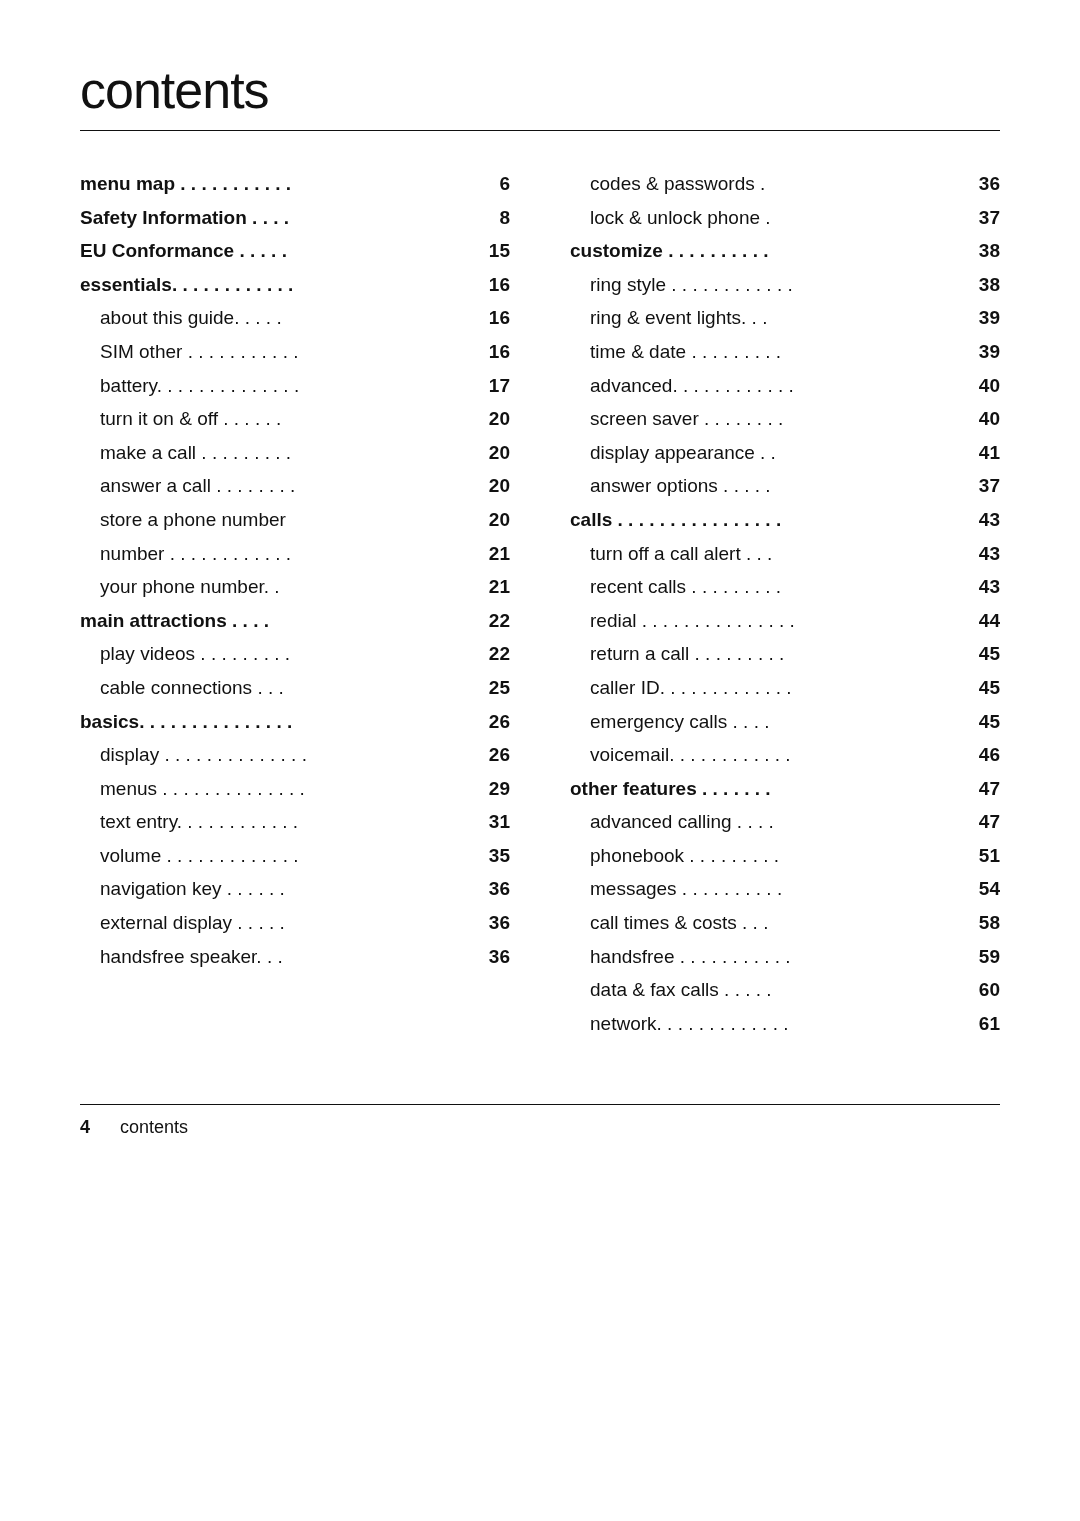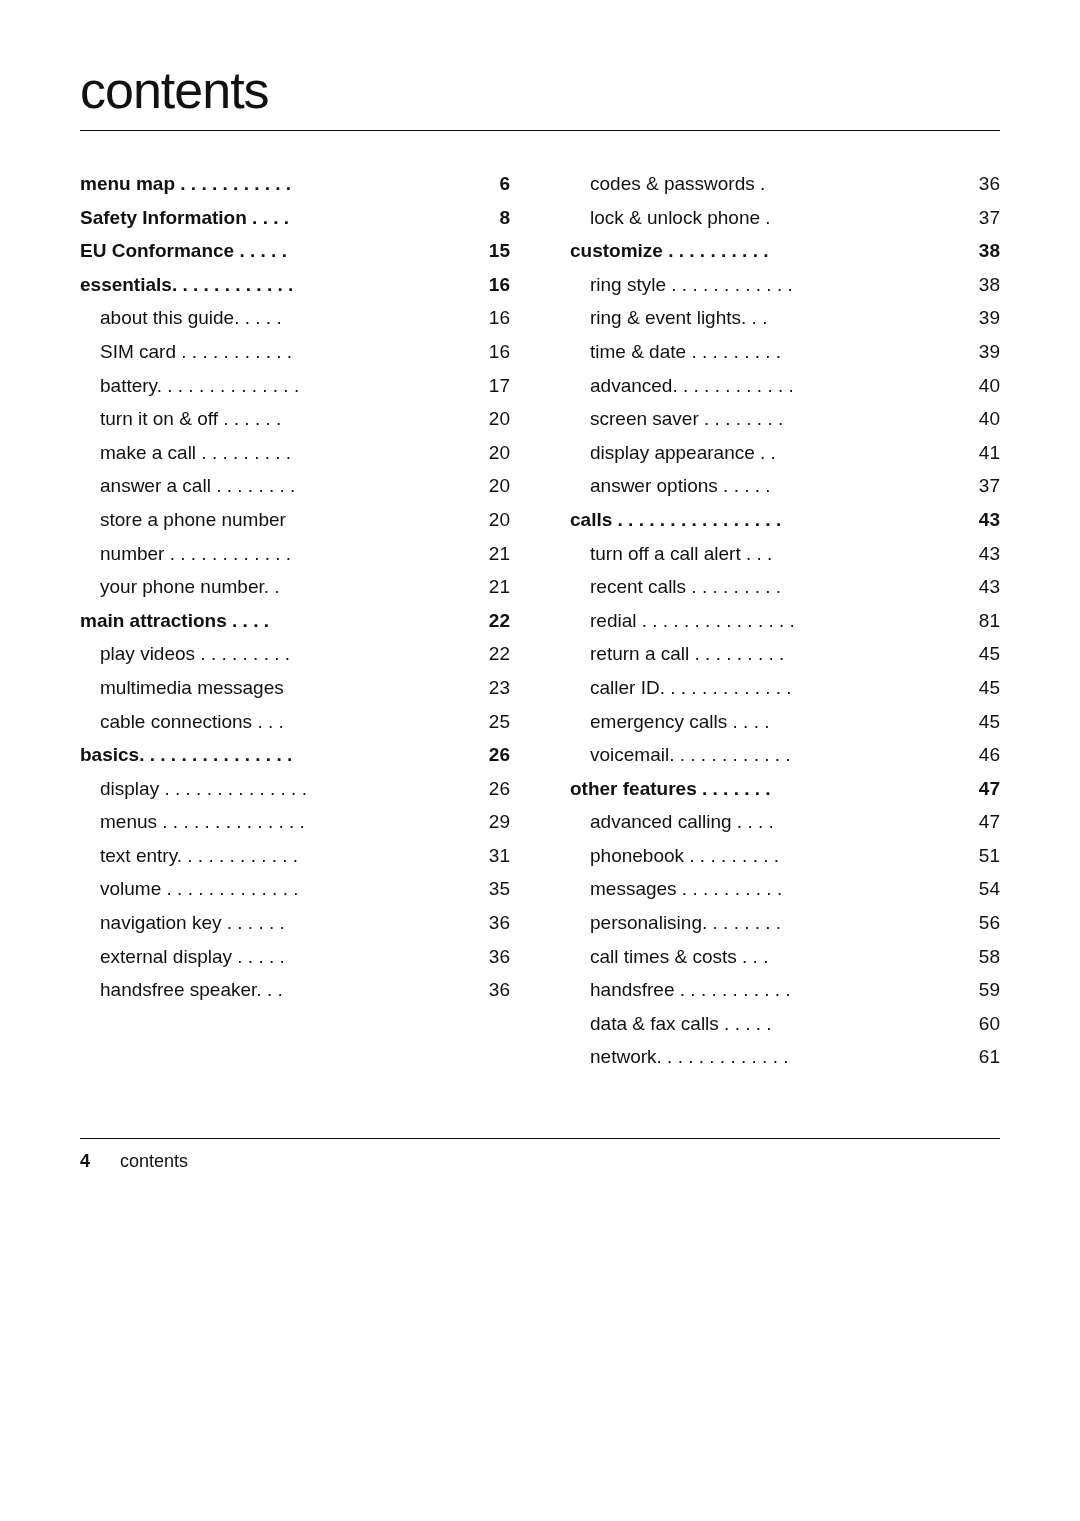--- a/index.html
+++ b/index.html
@@ -40,21 +40,21 @@
       justify-content: space-between;
       align-items: baseline;
       margin-bottom: 7px;
       font-size: 19px;
       line-height: 1.4;
     }
     .toc-entry .label {
       flex: 1;
     }
     .toc-entry .page-num {
-      font-weight: normal;
+      font-weight: bold;
       min-width: 30px;
       text-align: right;
     }
     .toc-entry.bold .label {
       font-weight: bold;
     }
     .toc-entry.bold .page-num {
       font-weight: bold;
     }
     .toc-entry.indent .label {
@@ -99,21 +99,21 @@
       </div>
       <div class="toc-entry bold">
         <span class="label">essentials. . . . . . . . . . . .</span>
         <span class="page-num">16</span>
       </div>
       <div class="toc-entry indent">
         <span class="label">about this guide. . . . .</span>
         <span class="page-num">16</span>
       </div>
       <div class="toc-entry indent">
-        <span class="label">SIM card . . . . . . . . . . .</span>
+        <span class="label">SIM other . . . . . . . . . . .</span>
         <span class="page-num">16</span>
       </div>
       <div class="toc-entry indent">
         <span class="label">battery. . . . . . . . . . . . . .</span>
         <span class="page-num">17</span>
       </div>
       <div class="toc-entry indent">
         <span class="label">turn it on &amp; off . . . . . .</span>
         <span class="page-num">20</span>
       </div>
@@ -139,24 +139,20 @@
       </div>
       <div class="toc-entry bold">
         <span class="label">main attractions . . . .</span>
         <span class="page-num">22</span>
       </div>
       <div class="toc-entry indent">
         <span class="label">play videos  . . . . . . . . .</span>
         <span class="page-num">22</span>
       </div>
       <div class="toc-entry indent">
-        <span class="label">multimedia messages</span>
-        <span class="page-num">23</span>
-      </div>
-      <div class="toc-entry indent">
         <span class="label">cable connections . . .</span>
         <span class="page-num">25</span>
       </div>
       <div class="toc-entry bold">
         <span class="label">basics. . . . . . . . . . . . . . .</span>
         <span class="page-num">26</span>
       </div>
       <div class="toc-entry indent">
         <span class="label">display . . . . . . . . . . . . . .</span>
         <span class="page-num">26</span>
@@ -234,21 +230,21 @@
       <div class="toc-entry indent">
         <span class="label">turn off a call alert . . .</span>
         <span class="page-num">43</span>
       </div>
       <div class="toc-entry indent">
         <span class="label">recent calls . . . . . . . . .</span>
         <span class="page-num">43</span>
       </div>
       <div class="toc-entry indent">
         <span class="label">redial . . . . . . . . . . . . . . .</span>
-        <span class="page-num">81</span>
+        <span class="page-num">44</span>
       </div>
       <div class="toc-entry indent">
         <span class="label">return a call . . . . . . . . .</span>
         <span class="page-num">45</span>
       </div>
       <div class="toc-entry indent">
         <span class="label">caller ID. . . . . . . . . . . . .</span>
         <span class="page-num">45</span>
       </div>
       <div class="toc-entry indent">
@@ -267,24 +263,20 @@
         <span class="label">advanced calling . . . .</span>
         <span class="page-num">47</span>
       </div>
       <div class="toc-entry indent">
         <span class="label">phonebook . . . . . . . . .</span>
         <span class="page-num">51</span>
       </div>
       <div class="toc-entry indent">
         <span class="label">messages . . . . . . . . . .</span>
         <span class="page-num">54</span>
-      </div>
-      <div class="toc-entry indent">
-        <span class="label">personalising. . . . . . . .</span>
-        <span class="page-num">56</span>
       </div>
       <div class="toc-entry indent">
         <span class="label">call times &amp; costs . . .</span>
         <span class="page-num">58</span>
       </div>
       <div class="toc-entry indent">
         <span class="label">handsfree . . . . . . . . . . .</span>
         <span class="page-num">59</span>
       </div>
       <div class="toc-entry indent">

